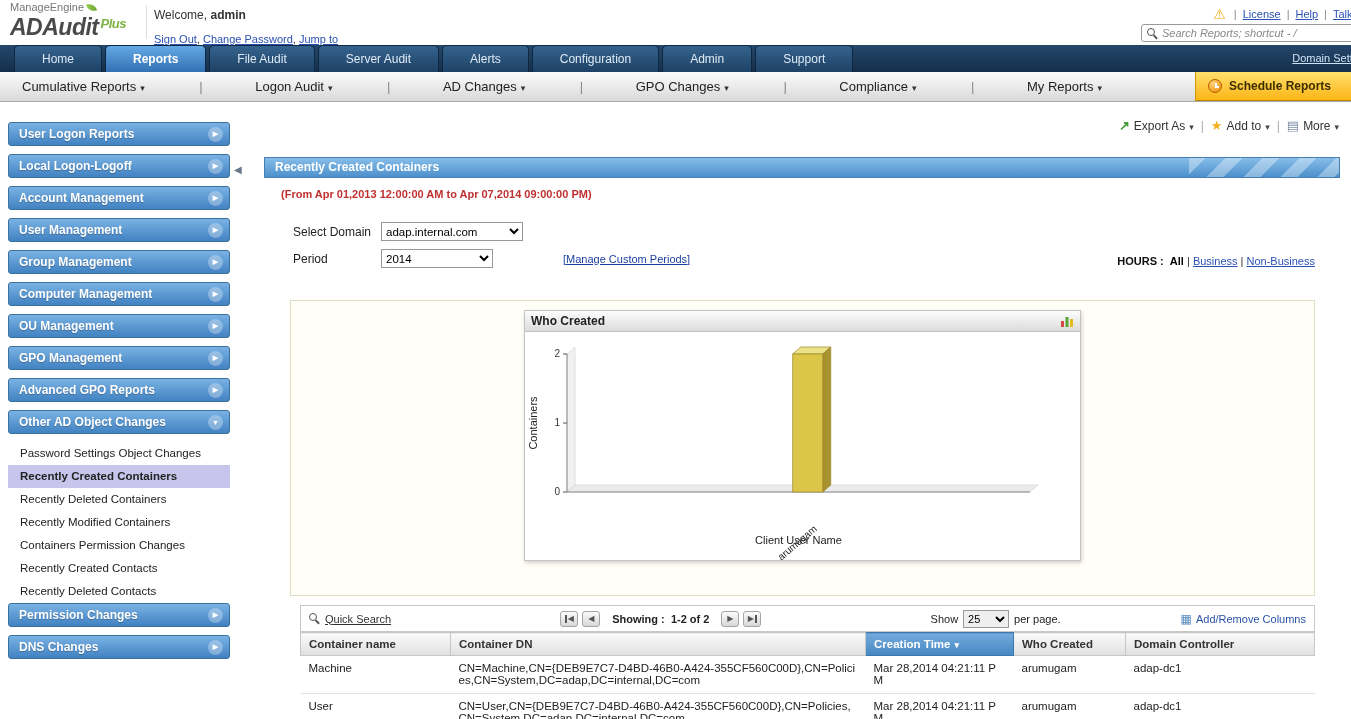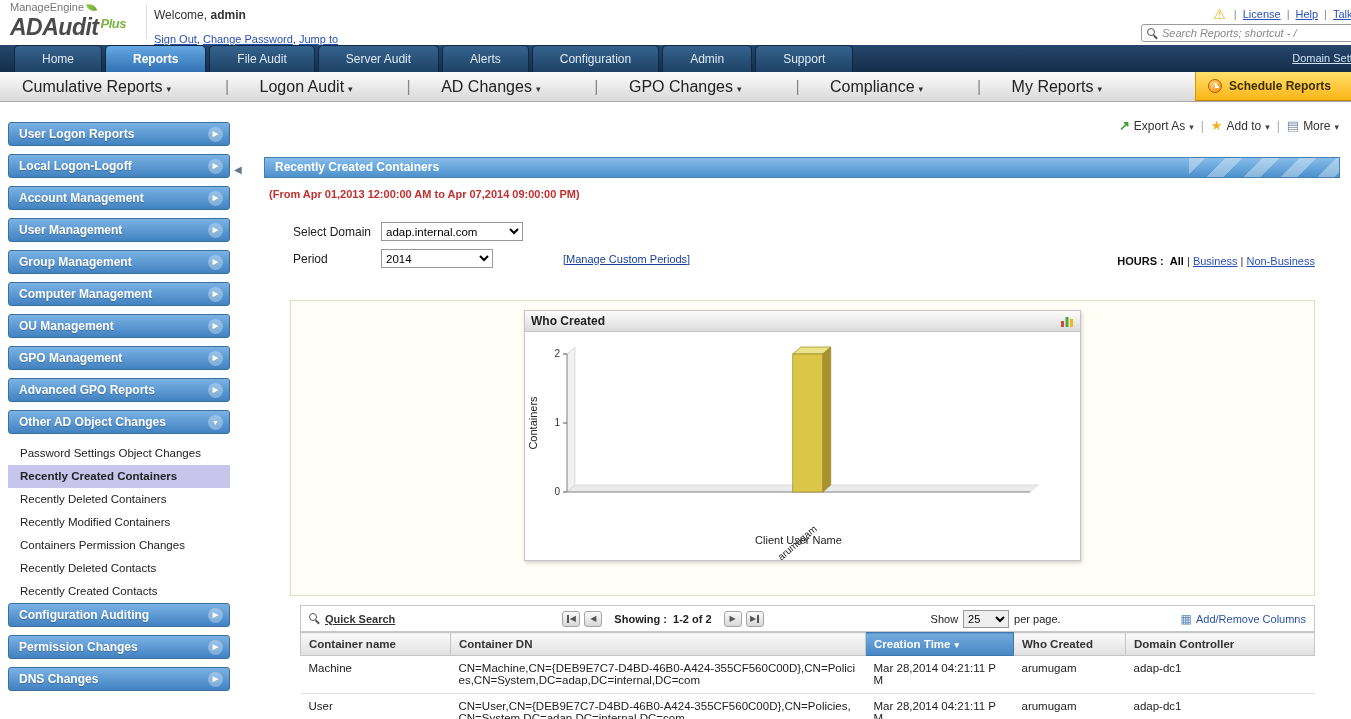--- a/index.html
+++ b/index.html
@@ -34,21 +34,21 @@
 
   
   .navbar { height:27px; background:linear-gradient(#25476b,#142e4a); display:flex; align-items:flex-end; padding-left:14px; position:relative; }
   .nav-tab { height:27px; line-height:27px; padding:0 27px; font-size:12px; color:#dfeaf4; background:linear-gradient(#35638d,#1e4165); border:1px solid #0f2740; border-bottom:0; border-radius:5px 5px 0 0; margin-right:3px; cursor:pointer; white-space:nowrap;margin-top:20px; }
   .nav-tab.active { background:linear-gradient(#64a8e4,#3271b3); color:#fff; font-weight:bold; }
   .domain-settings { position:absolute; right:-22px; top:7px; font-size:11px; color:#cfe2f5; text-decoration:underline; }
 
   
   .subnav { height:30px; background:linear-gradient(#fcfcfc,#d9d9d9); border-bottom:1px solid #a8a8a8; position:relative; display:flex; align-items:center; }
   .subnav-menus { display:flex; margin-left:22px; width:1080px; justify-content:space-between; }
-  .subnav-menu { position:relative; font-size:16px; color:#222; cursor:pointer; white-space:nowrap; }
+  .subnav-menu { position:relative; font-size:13px; color:#222; cursor:pointer; white-space:nowrap; }
   .subnav-menu .caret::after { content:"▾"; font-size:9px; color:#333; margin-left:4px; }
   .subnav-menu:not(:last-child)::after { content:"|"; position:absolute; right:-58px; color:#888; }
   .schedule-btn { position:absolute; right:0; top:0; height:29px; display:flex; align-items:center; gap:7px; padding:0 20px 0 12px; background:linear-gradient(#ffe06d,#fcb515); border-left:1px solid #cf9a00; border-bottom:1px solid #b98800; font-weight:bold; font-size:12px; color:#3c2f00; cursor:pointer; }
   .clock { width:14px; height:14px; border-radius:50%; background:radial-gradient(circle at 35% 30%,#ffd27a,#ef8b00); border:1px solid #b05e00; position:relative; flex:0 0 auto; }
   .clock::before { content:""; position:absolute; left:6px; top:3px; width:2px; height:4px; background:#fff; }
   .clock::after { content:""; position:absolute; left:6px; top:6px; width:4px; height:2px; background:#fff; }
 
   
   .sidebar { position:absolute; left:8px; top:122px; width:222px; }
   .side-entry { cursor:pointer; }
@@ -67,21 +67,21 @@
   .action { display:flex; align-items:center; gap:4px; cursor:pointer; }
   .action .caret::after { content:"▾"; font-size:9px; color:#444; }
   .icon-export { color:#3d9b35; font-weight:bold; font-size:13px; }
   .icon-star { color:#f2b01e; font-size:13px; }
   .icon-doc { color:#7a8fa6; font-size:13px; }
   .vsep::after { content:"|"; color:#aaa; }
 
   .report-titlebar { position:absolute; top:55px; left:0; right:11px; height:21px; background:linear-gradient(#86bde9,#4d90cc); border:1px solid #4680b2; color:#fff; font-weight:bold; font-size:12px; line-height:19px; padding-left:10px; overflow:hidden; }
   .titlebar-stripes { position:absolute; right:0; top:0; bottom:0; width:150px; background:repeating-linear-gradient(135deg, rgba(255,255,255,.35) 0 12px, rgba(255,255,255,0) 12px 26px); }
 
-  .date-range { position:absolute; top:86px; left:5px; color:#c03030; font-weight:bold; font-size:11px; }
+  .date-range { position:absolute; top:86px; left:17px; color:#c03030; font-weight:bold; font-size:11px; }
 
   .filters { position:absolute; top:120px; left:29px; right:36px; font-size:12px; color:#222; }
   .filter-row { display:flex; align-items:center; margin-bottom:8px; }
   .filter-row label { width:88px; }
   .filters select { font-size:11.5px; height:19px; border:1px solid #999; background:#fff; font-family:"Liberation Sans",sans-serif; }
   .domain-select { width:142px; }
   .period-select { width:112px; }
   .manage-periods { margin-left:70px; font-size:11px; }
   .manage-periods .lk { color:#1a3f9e; text-decoration:underline; }
   .hours { position:absolute; right:0; top:33px; font-size:11px; color:#111; white-space:nowrap; }
@@ -92,21 +92,21 @@
   .hours-opt:not(:last-child)::after { content:" | "; color:#333; }
 
   .chart-panel { position:absolute; top:198px; left:26px; right:36px; height:296px; background:#fffef7; border:1px solid #e2dec6; }
   .chart-box { width:557px; margin:9px auto 0; background:#fff; border:1px solid #c4c4c4; box-shadow:1px 2px 4px rgba(0,0,0,.18); }
   .chart-header { height:21px; background:linear-gradient(#fdfdfd,#dbdbdb); border-bottom:1px solid #c4c4c4; display:flex; align-items:center; justify-content:space-between; padding:0 6px; font-size:12px; font-weight:bold; color:#222; }
   .chart-type-icon { cursor:pointer; display:flex; }
   .chart-body { height:228px; }
   .chart-body svg { width:555px; height:228px; display:block; }
 
   .grid-toolbar { position:absolute; top:503px; left:36px; right:36px; height:27px; border:1px solid #c8c8c8; background:#fff; display:flex; align-items:center; font-size:11px; color:#222; padding:0 8px; }
-  .qs { display:flex; align-items:center; gap:5px;font-weight:bold; }
+  .qs { display:flex; align-items:center; gap:5px; }
   .qs .lk { color:#333; text-decoration:underline; font-size:11px; }
   .pager { display:flex; align-items:center; gap:4px; margin:0 auto; }
   .pg-btn { width:18px; height:16px; border:1px solid #a5a5a5; border-radius:3px; background:linear-gradient(#fbfbfb,#d8d8d8); display:flex; align-items:center; justify-content:center; font-size:8px; color:#555; cursor:pointer; gap:1px; }
   .pg-btn .bar { width:2px; height:8px; background:#555; display:inline-block; }
   .showing { margin:0 8px; font-weight:bold; color:#222; }
   .show-size { display:flex; align-items:center; gap:5px; margin-right:120px; }
   .show-size select { font-size:11px; height:18px; width:46px; border:1px solid #999; font-family:"Liberation Sans",sans-serif; }
   .addcols { display:flex; align-items:center; gap:4px; color:#2a52a8; font-size:11px; cursor:pointer; }
   .grid-icon { color:#5588bb; font-size:12px; }
 
@@ -250,34 +250,30 @@
       <span class="side-label">Recently Modified Containers</span>
       
     </div>
 
     <div class="side-entry">
       <span class="side-label">Containers Permission Changes</span>
       
     </div>
 
     <div class="side-entry">
+      <span class="side-label">Recently Created Contacts</span>
+      
+    </div>
+
+    <div class="side-entry">
       <span class="side-label">Recently Deleted Contacts</span>
       
     </div>
 
-    <div class="side-entry">
-      <span class="side-label">Recently Created Contacts</span>
-      
-    </div>
-
-
-    <div class="side-entry section">
-      <span class="side-label">Configuration Auditing</span>
-      <span class="side-arrow"></span>
-    </div>
+
 
     <div class="side-entry section">
       <span class="side-label">Permission Changes</span>
       <span class="side-arrow"></span>
     </div>
 
     <div class="side-entry section">
       <span class="side-label">DNS Changes</span>
       <span class="side-arrow"></span>
     </div>

